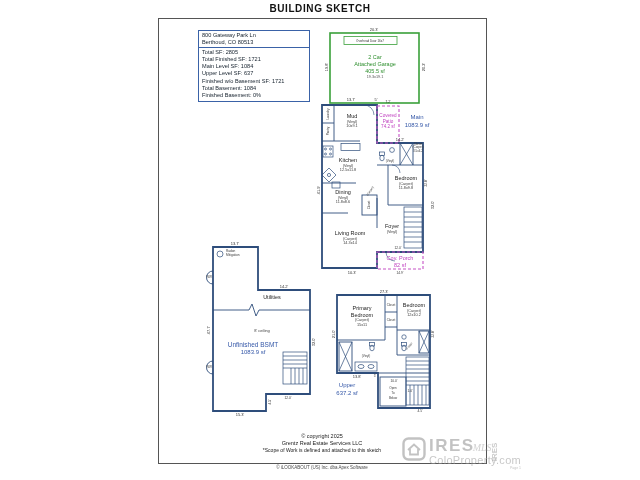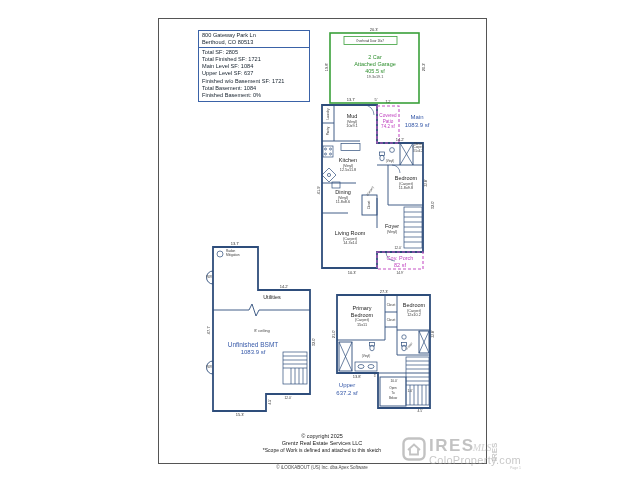--- a/index.html
+++ b/index.html
@@ -34,20 +34,21 @@
   .wm .script{font-size:10px;font-style:italic;color:#b3b3b3;margin-left:-2px;font-family:"Liberation Serif",serif;}
   .wm .site{font-size:11px;font-weight:normal;color:#a3a3a3;letter-spacing:.3px;}
   .wm .page{font-size:3.5px;color:#9b9b9b;text-align:right;}
   .sidebrand{left:494px;top:452px;font-size:8px;font-weight:bold;color:#a8a8a8;opacity:.6;}
 </style>
 </head>
 <body>
 
 <div class="canvas">
 
+  <div class="a title">BUILDING SKETCH</div>
   <div class="a sheet"></div>
 
   <svg class="a plan" width="640" height="480" viewBox="0 0 640 480">
 
     <g stroke="#3aa03a" fill="none">
       <rect x="330" y="33" width="89" height="70" stroke-width="1.6"></rect>
       <rect x="344" y="36.5" width="53" height="8" stroke-width="0.8"></rect>
     </g>
 
     <g stroke="#2e4d7b" fill="none">

